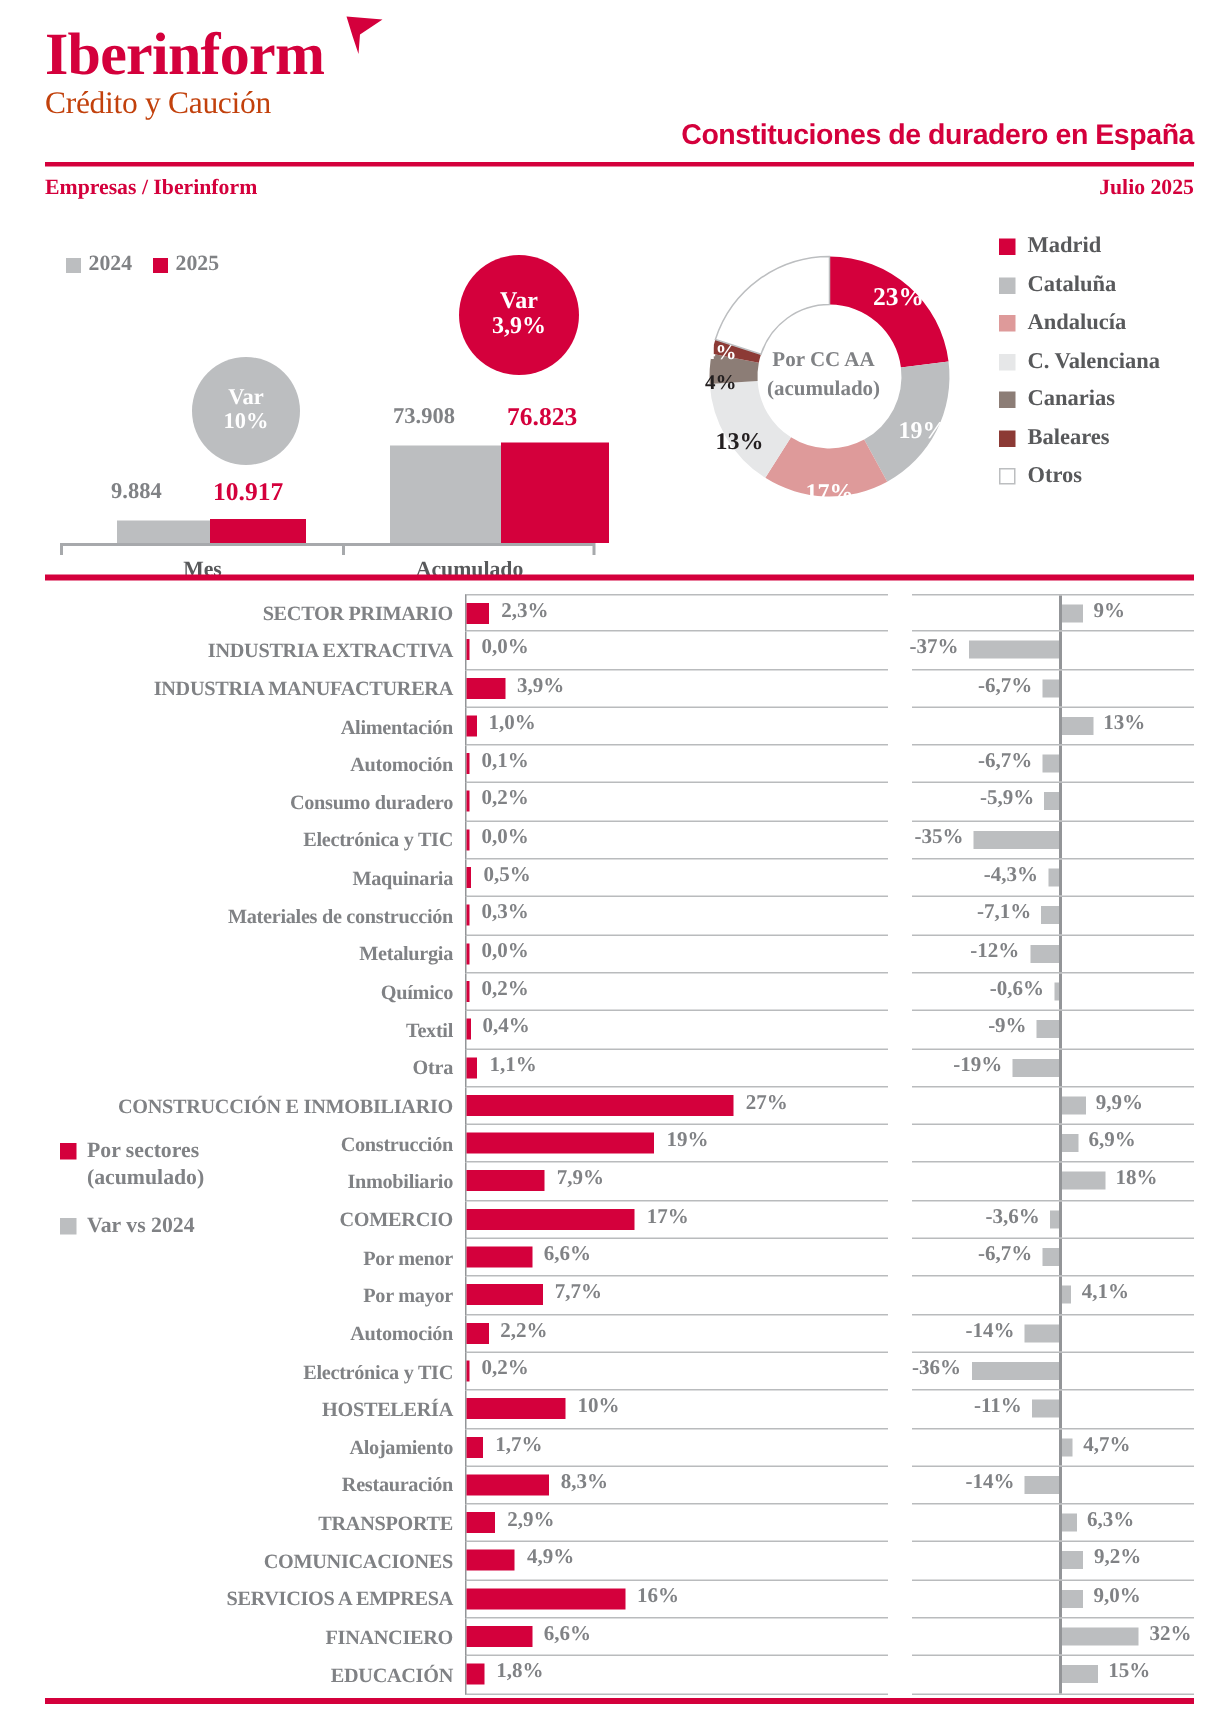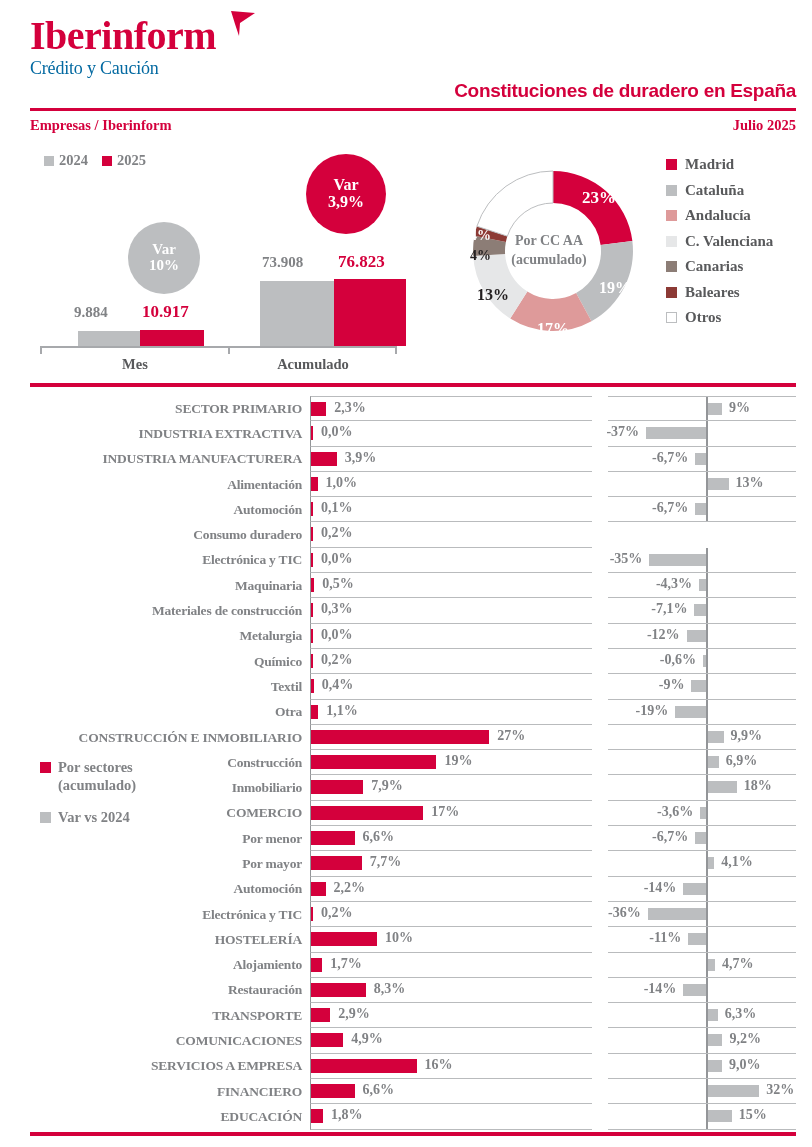--- a/index.html
+++ b/index.html
@@ -17,21 +17,21 @@
   
   .header { position:relative; height:108px; }
   .logo { position:absolute; left:30px; top:14px; }
   .logo-name {
     font-family:"Liberation Serif", serif;
     font-weight:bold; font-size:40px; line-height:44px;
     color:#D4003C; letter-spacing:-0.5px;
   }
   .logo-sub {
     font-family:"Liberation Serif", serif;
-    font-size:18px; line-height:24px; color:#0369a1;
+    font-size:21px; line-height:24px; color:#c2410c;
     letter-spacing:-0.2px; margin-top:-2px;
   }
   .logo-mark { position:absolute; left:228px; top:10px; width:30px; height:30px; }
   .doc-title {
     position:absolute; right:16px; top:80px;
     font-family:"Liberation Sans", sans-serif;
     font-weight:bold; font-size:19px; color:#D4003C;
     letter-spacing:-0.3px;
   }
   .rule-red {
@@ -43,21 +43,21 @@
     font-weight:bold; font-size:14.5px; color:#D4003C;
     font-family:"Liberation Serif", serif;
   }
   .subhead-right {
     position:absolute; right:16px; top:117px;
     font-weight:bold; font-size:14.5px; color:#D4003C;
     font-family:"Liberation Serif", serif;
   }
 
   
-  .topchart { position:absolute; left:30px; top:148px; width:400px; height:230px; }
+  .topchart { position:absolute; left:30px; top:164px; width:400px; height:230px; }
   .legend-top { position:absolute; left:14px; top:4px; display:flex; gap:14px; align-items:center; }
   .lg-item { display:flex; align-items:center; gap:5px; }
   .lg-sw { width:10px; height:10px; display:inline-block; }
   .lg-tx { font-weight:bold; font-size:14.5px; color:#808285; }
 
   .axis-line { position:absolute; left:10px; top:198px; width:356px; height:2px; background:#a7a9ac; }
   .tick { position:absolute; width:1.5px; height:8px; background:#a7a9ac; top:198px; }
 
   .grp-label {
     position:absolute; top:208px; font-weight:bold; font-size:14.5px;
@@ -354,20 +354,25 @@
         <div class="glbl" style="right: 107.854px; text-align: right;">-6,7%</div>
       </div>
     </div>
     <div class="srow">
       <div class="c-label">Consumo duradero</div>
       <div class="c-red">
         <div class="rbar" style="width: 2px;"></div>
         <div class="rlbl" style="left: 10px;">0,2%</div>
       </div>
       <div class="c-gap"></div>
+      <div class="c-gray">
+        <div class="gray-axis"></div>
+        <div class="gbar" style="width: 9.558px; left: 88.442px;"></div>
+        <div class="glbl" style="right: 106.558px; text-align: right;">-5,9%</div>
+      </div>
     </div>
     <div class="srow">
       <div class="c-label">Electrónica y TIC</div>
       <div class="c-red">
         <div class="rbar" style="width: 2px;"></div>
         <div class="rlbl" style="left: 10px;">0,0%</div>
       </div>
       <div class="c-gap"></div>
       <div class="c-gray">
         <div class="gray-axis"></div>

